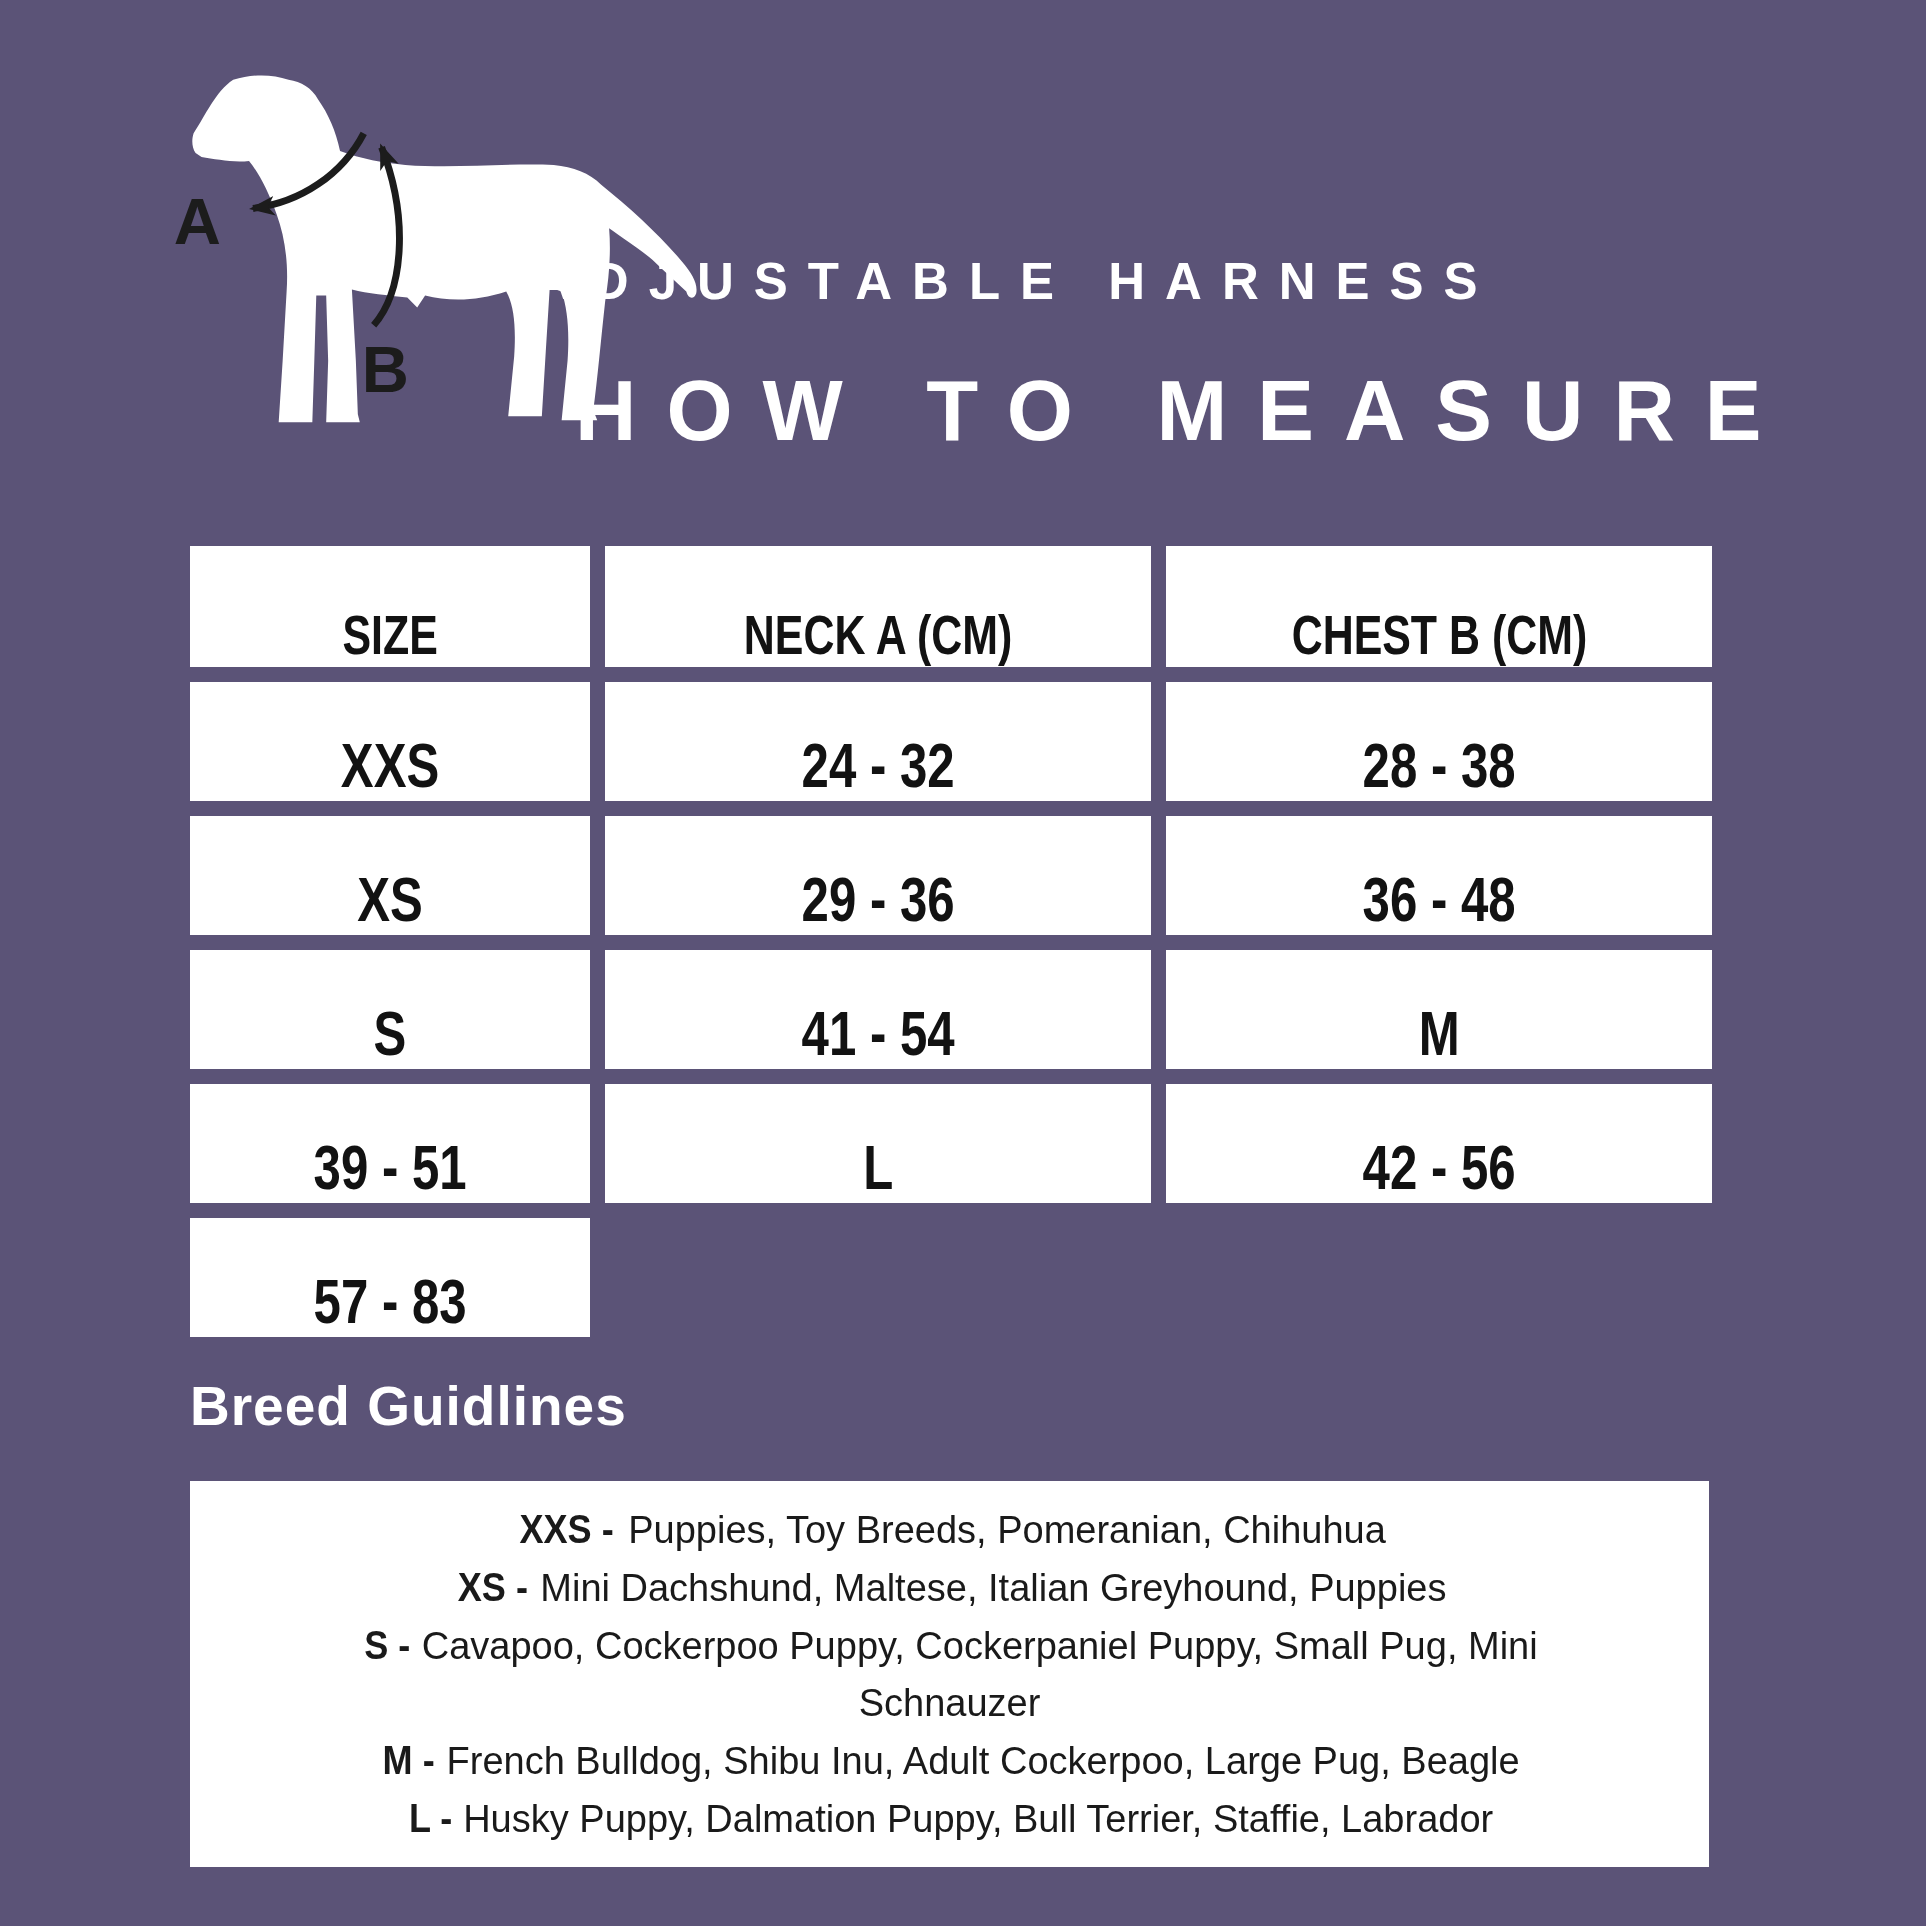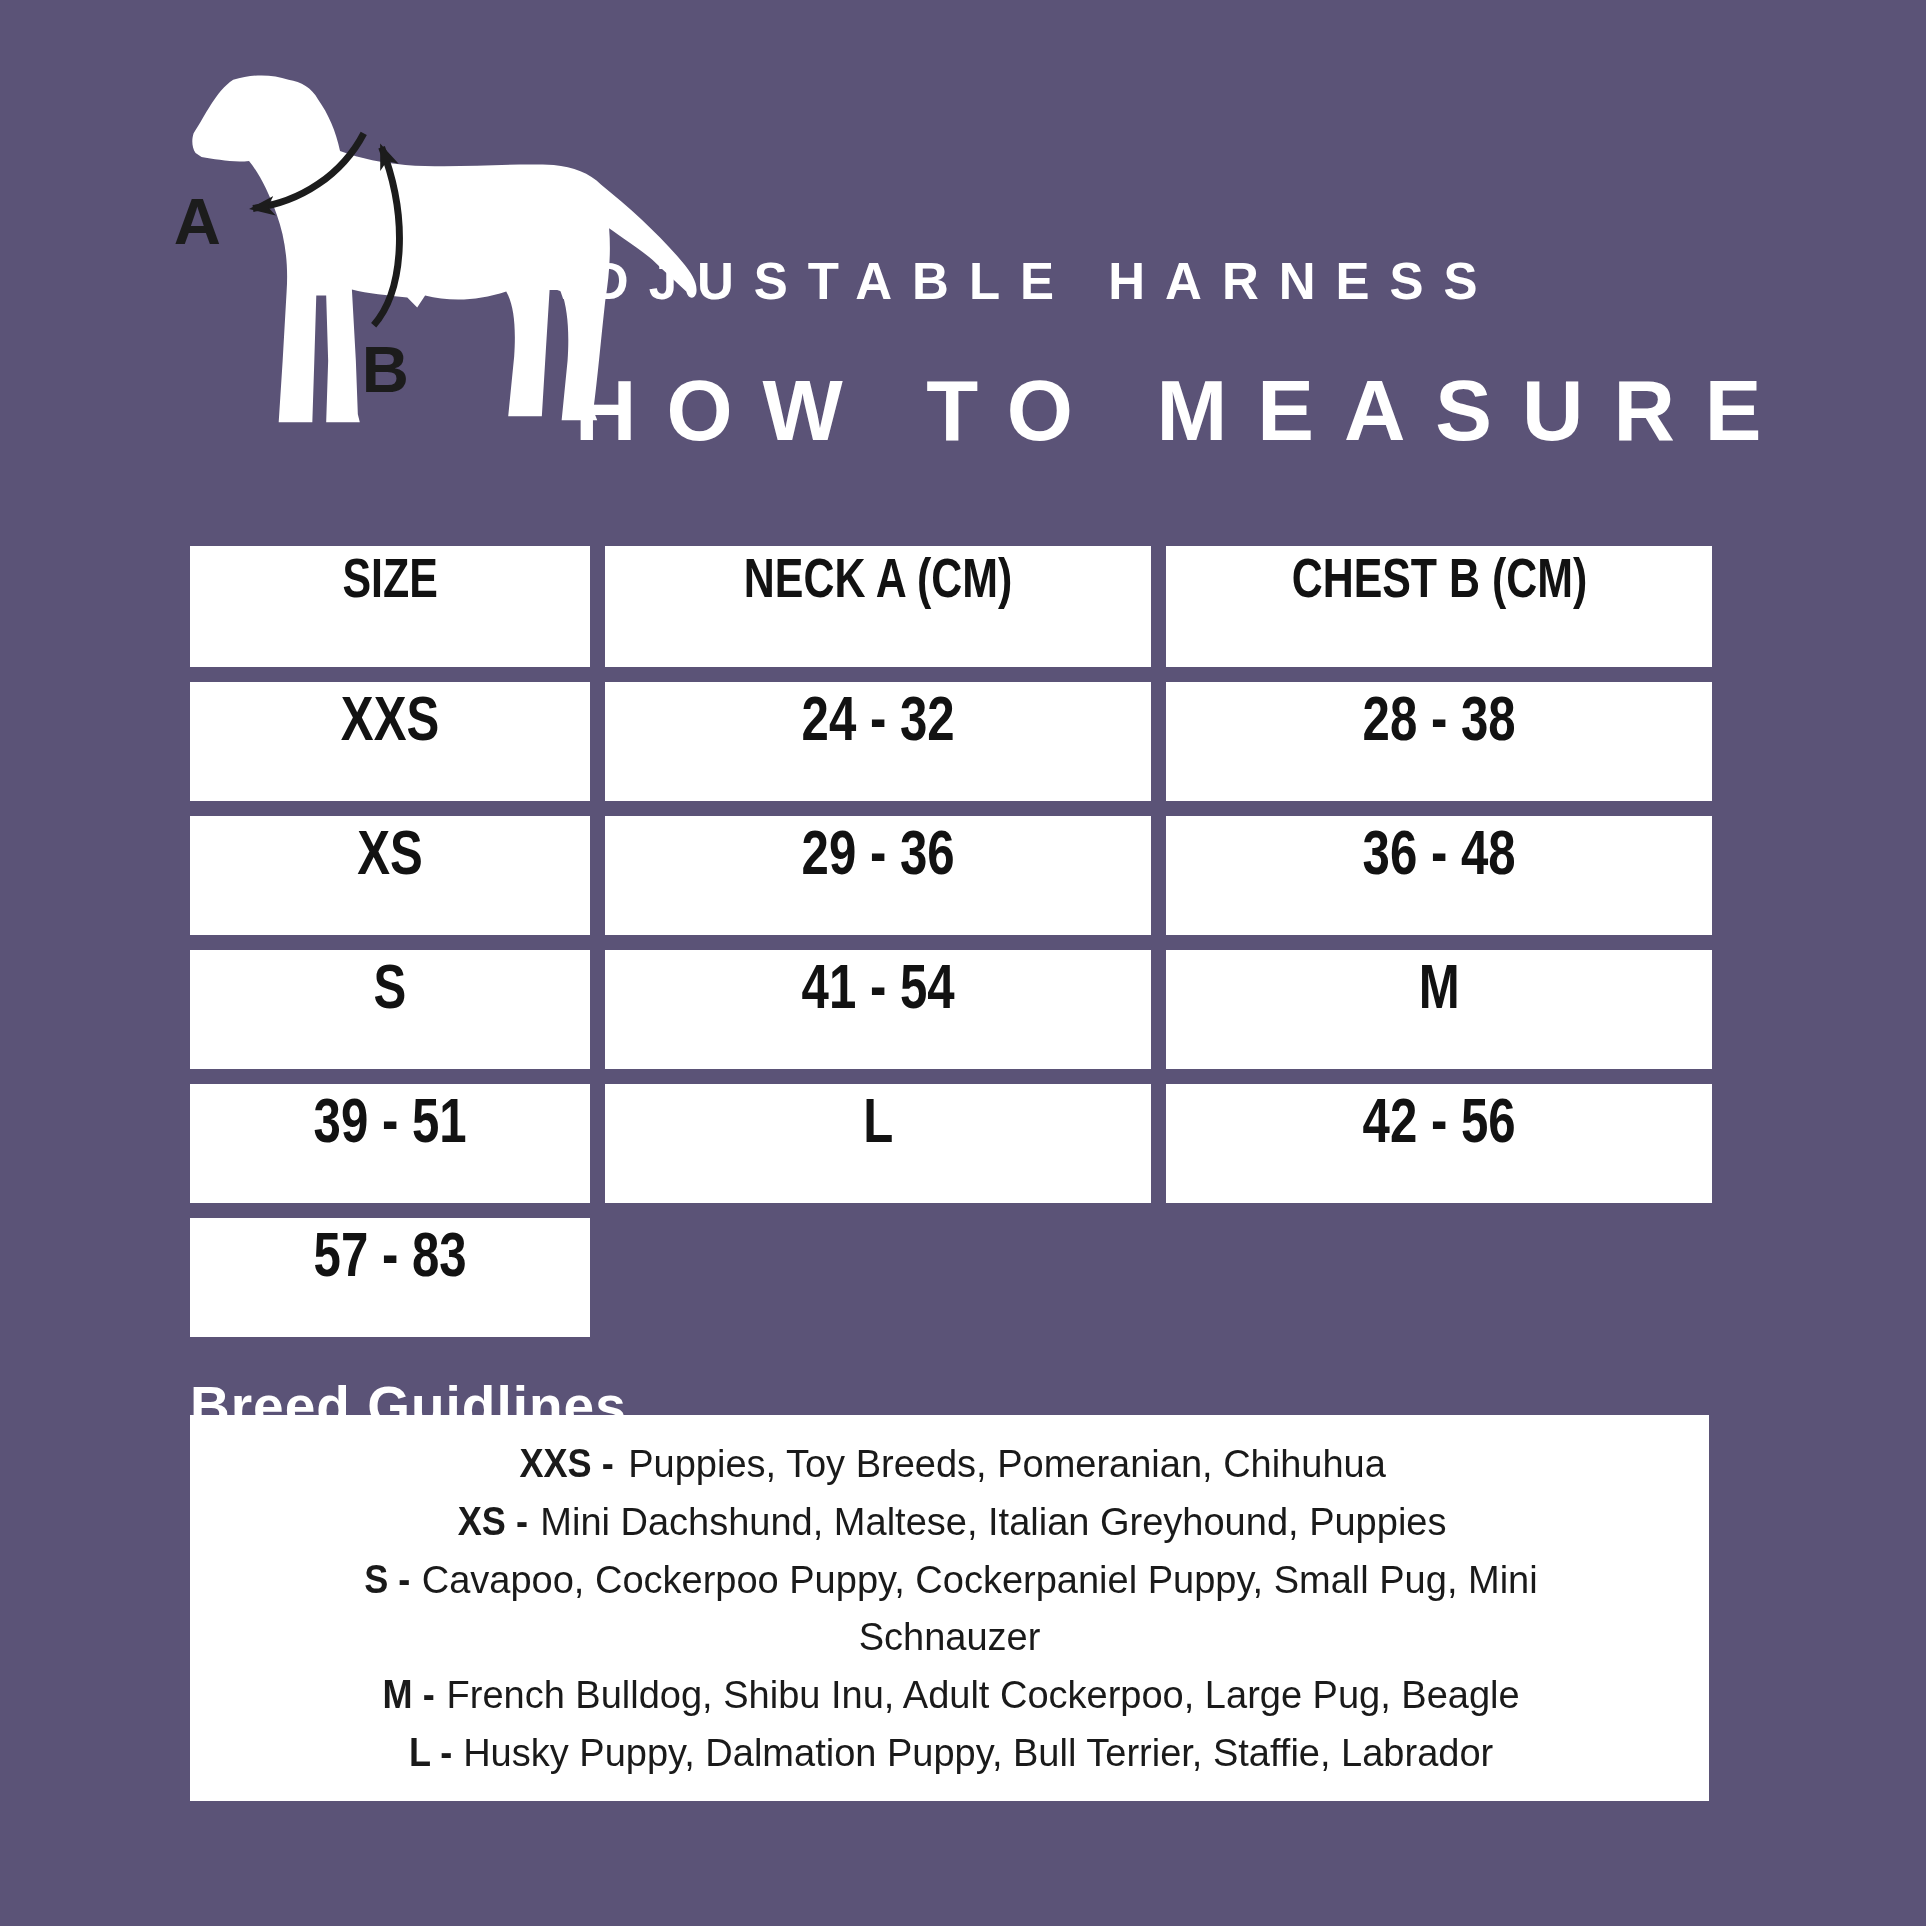--- a/index.html
+++ b/index.html
@@ -62,21 +62,21 @@
     top: 546px;
     width: 1522px;
     display: grid;
     grid-template-columns: 400px 546px 546px;
     grid-template-rows: 121px repeat(5, 119px);
     gap: 15px;
   }
   .cell {
     background: #ffffff;
     display: flex;
-    align-items: flex-start;
+    align-items: flex-end;
     justify-content: center;
     color: #121212;
   }
   .cond {
     display: inline-block;
     transform: scaleX(0.78);
     font-weight: 700;
     white-space: nowrap;
   }
   .cell.hdr .cond { font-size: 55px; }
@@ -90,21 +90,21 @@
     width: 1450px;
     text-align: left;
     color: #ffffff;
     font-size: 55px;
     font-weight: 600;
     letter-spacing: 1px;
   }
   .breed-box {
     position: absolute;
     left: 190px;
-    top: 1415px;
+    top: 1481px;
     width: 1519px;
     height: 386px;
     background: #ffffff;
     box-sizing: border-box;
     padding: 20px 109px 0 109px;
     text-align: center;
     color: #1a1a1a;
   }
   .breed-line {
     margin: 0;

